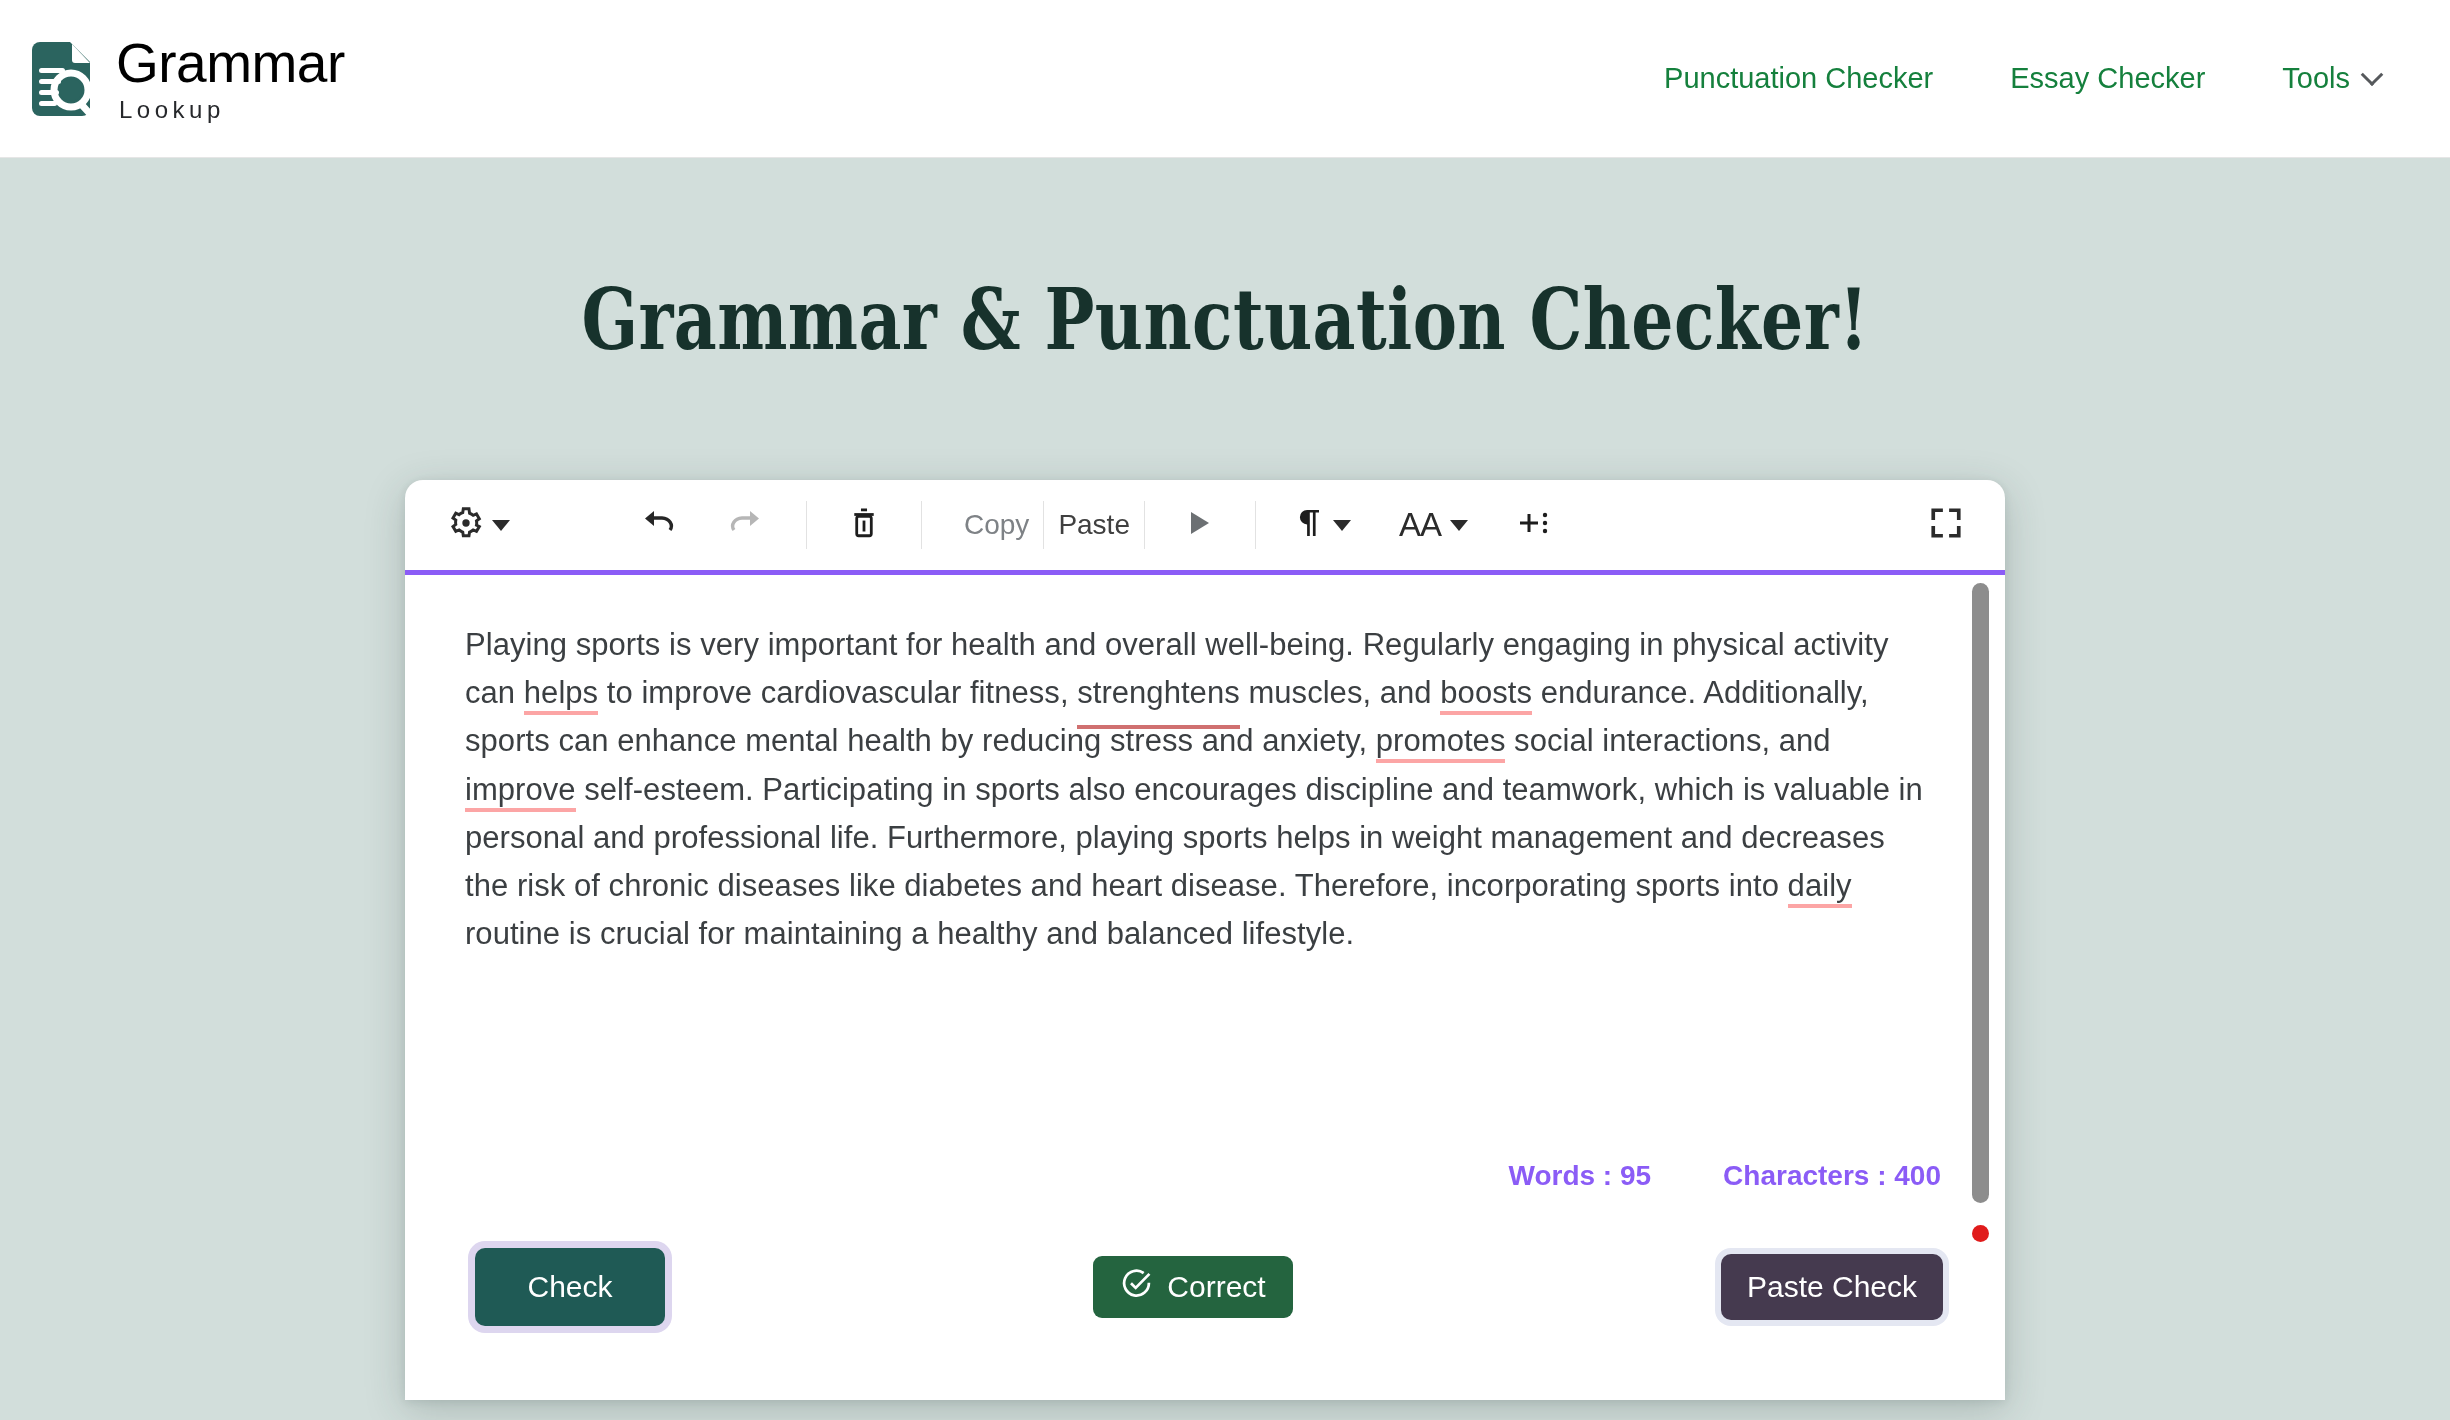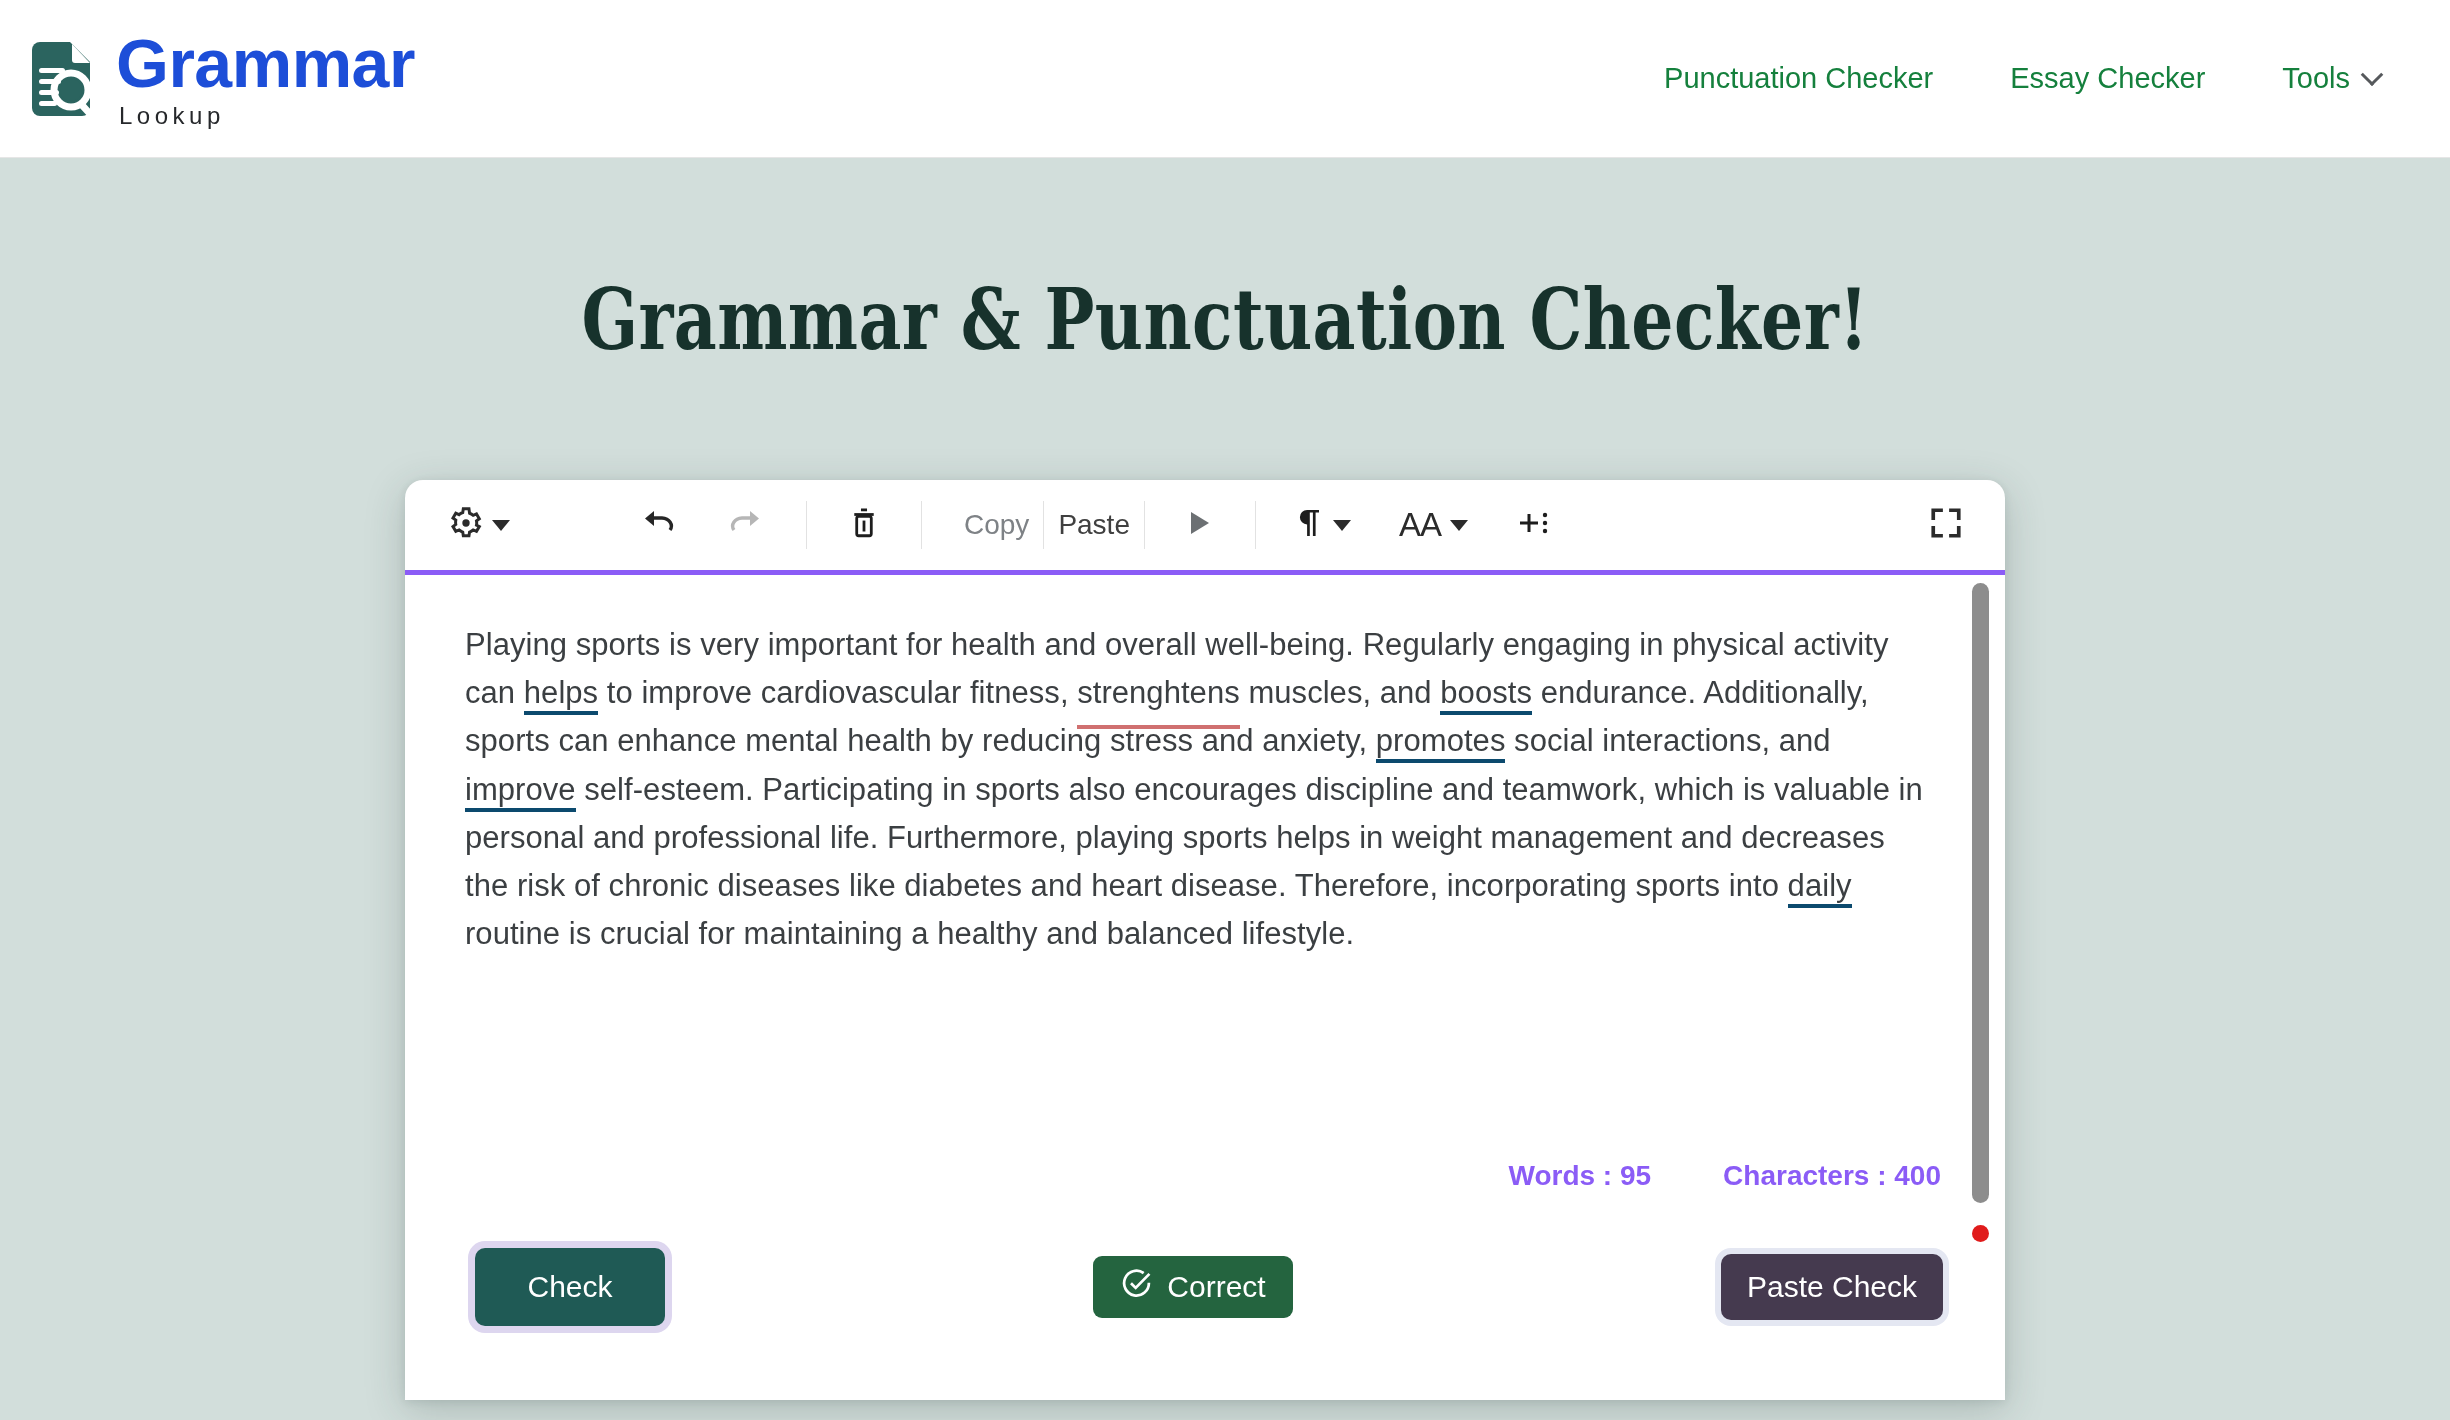--- a/index.html
+++ b/index.html
@@ -19,21 +19,21 @@
     justify-content: space-between;
     padding: 0 60px 0 26px;
     border-bottom: 1px solid #e6e6e6;
     position: relative;
     z-index: 5;
   }
   .brand { display: flex; align-items: center; gap: 18px; }
   .brand-mark { width: 72px; height: 74px; flex: none; }
   .brand-text { display: flex; flex-direction: column; justify-content: center; line-height: 1; }
   .brand-title {
-    font-size: 68px; font-weight: bold; color: #1d4ed8;
+    font-size: 55px; font-weight: normal; color: #000000;
     letter-spacing: -0.5px;
   }
   .brand-sub {
     font-size: 24px; color: #26282b; letter-spacing: 4.5px;
     margin-top: 7px; padding-left: 3px;
   }
   .nav { display: flex; align-items: center; gap: 77px; padding-right: 10px; }
   .nav-item {
     font-size: 29px; color: #15803d; white-space: nowrap;
     display: flex; align-items: center; gap: 14px; cursor: pointer;
@@ -98,21 +98,21 @@
     height: 575px;
     padding: 46px 74px 0 60px;
   }
   .doc-text {
     font-size: 31px;
     line-height: 1.555;
     color: #3b3f42;
     letter-spacing: 0.05px;
   }
   .err-blue {
-    border-bottom: 4px solid #0c4a6e;
+    border-bottom: 4px solid #fca5a5;
     padding-bottom: 1px;
   }
   .err-red {
     border-bottom: 4px solid #d07070;
     padding-bottom: 15px;
   }
   .scrollbar {
     position: absolute; top: 8px; right: 16px;
     width: 17px; height: 620px;
     background: #8d8d8d; border-radius: 9px;

